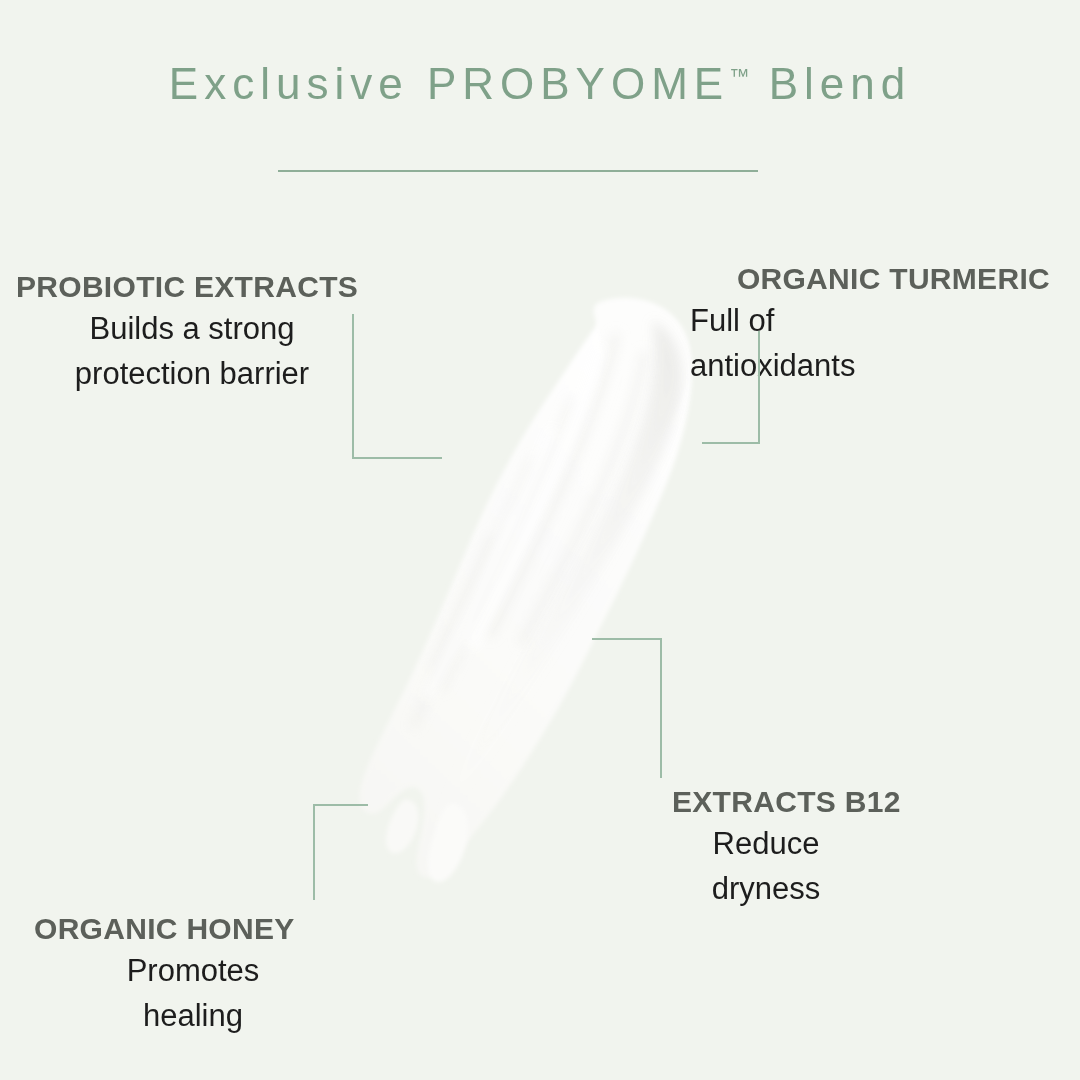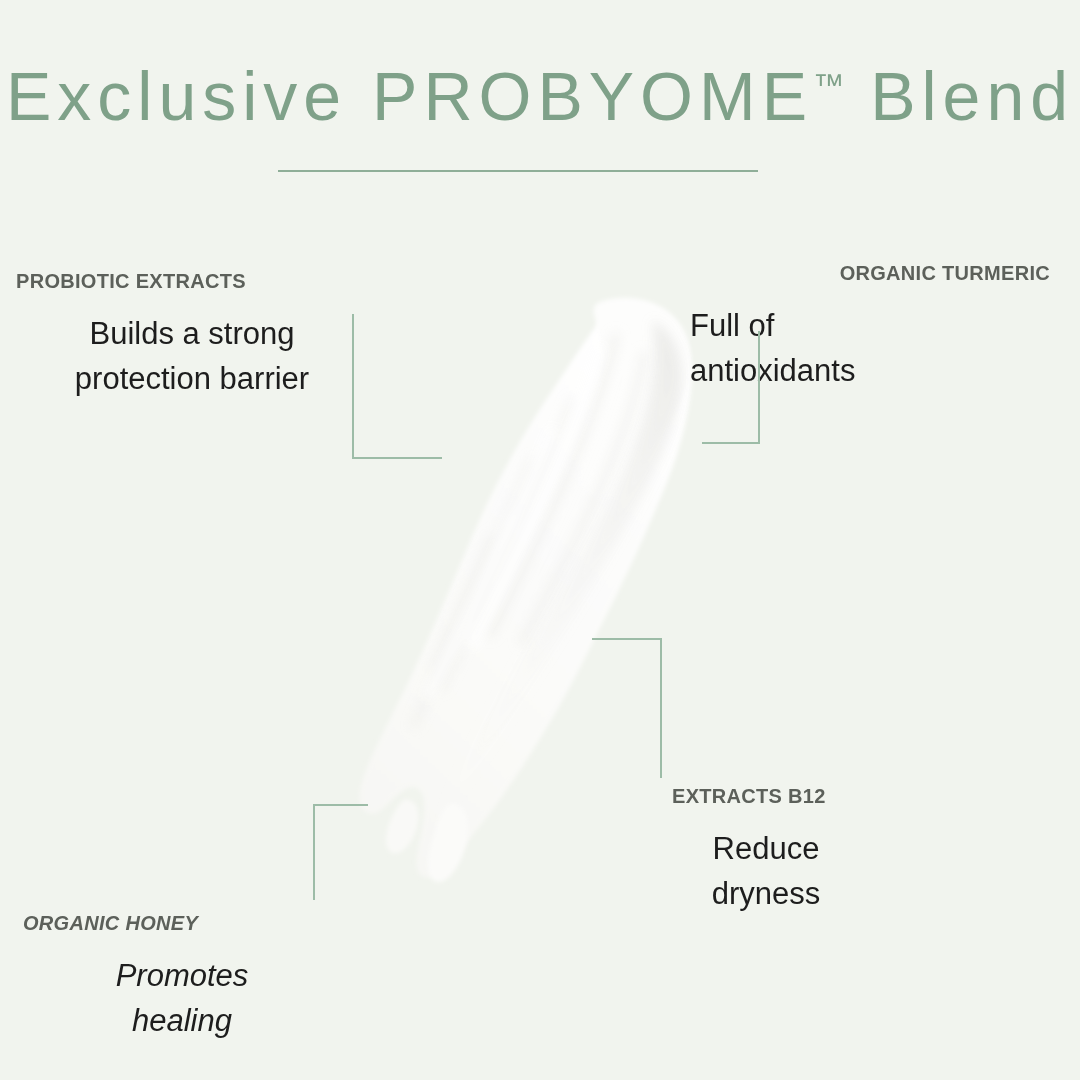--- a/index.html
+++ b/index.html
@@ -10,21 +10,21 @@
     position:relative;
     overflow:hidden;
   }
   .stage { position:absolute; inset:0; }
 
   
   .title {
     position:absolute;
     top:62px; left:0; width:1080px;
     text-align:center;
-    font-size:68px;
+    font-size:44px;
     font-weight:300;
     letter-spacing:6px;
     color:#7fa189;
     white-space:nowrap;
     line-height:1;
   }
   .title .tm {
     font-size:0.46em;
     vertical-align:super;
     letter-spacing:1px;
@@ -41,45 +41,45 @@
     position:absolute;
     left:300px; top:280px;
     width:460px; height:620px;
     pointer-events:none;
   }
   .swatch-wrap svg { display:block; width:100%; height:100%; }
 
   
   .callout { position:absolute; }
   .callout .heading {
-    font-size:20px;
+    font-size:30px;
     font-weight:bold;
     color:#5c605a;
     letter-spacing:0.3px;
     line-height:1.1;
     white-space:nowrap;
   }
   .callout .desc {
     font-size:31px;
     font-weight:400;
     color:#1d1d1d;
     line-height:1.45;
-    margin-top:20px;
+    margin-top:4px;
   }
 
   #c-probiotic { left:16px;  top:270px; text-align:left; }
   #c-probiotic .desc { text-align:center; width:352px; }
 
   #c-turmeric  { right:30px; top:262px; text-align:right; }
   #c-turmeric .desc { text-align:left; width:360px; margin-left:auto; }
 
   #c-b12 { left:672px; top:785px; text-align:left; }
   #c-b12 .desc { text-align:center; width:188px; }
 
-  #c-honey { left:23px; top:912px; text-align:left;font-style:italic; }
+  #c-honey { left:34px; top:912px; text-align:left; }
   #c-honey .desc { text-align:center; width:318px; }
 
   
   .conn { position:absolute; background:transparent; }
   .conn .v, .conn .h { position:absolute; background:#9dbca7; }
   .conn .v { width:1.6px; }
   .conn .h { height:1.6px; }
 </style>
 </head>
 <body>

